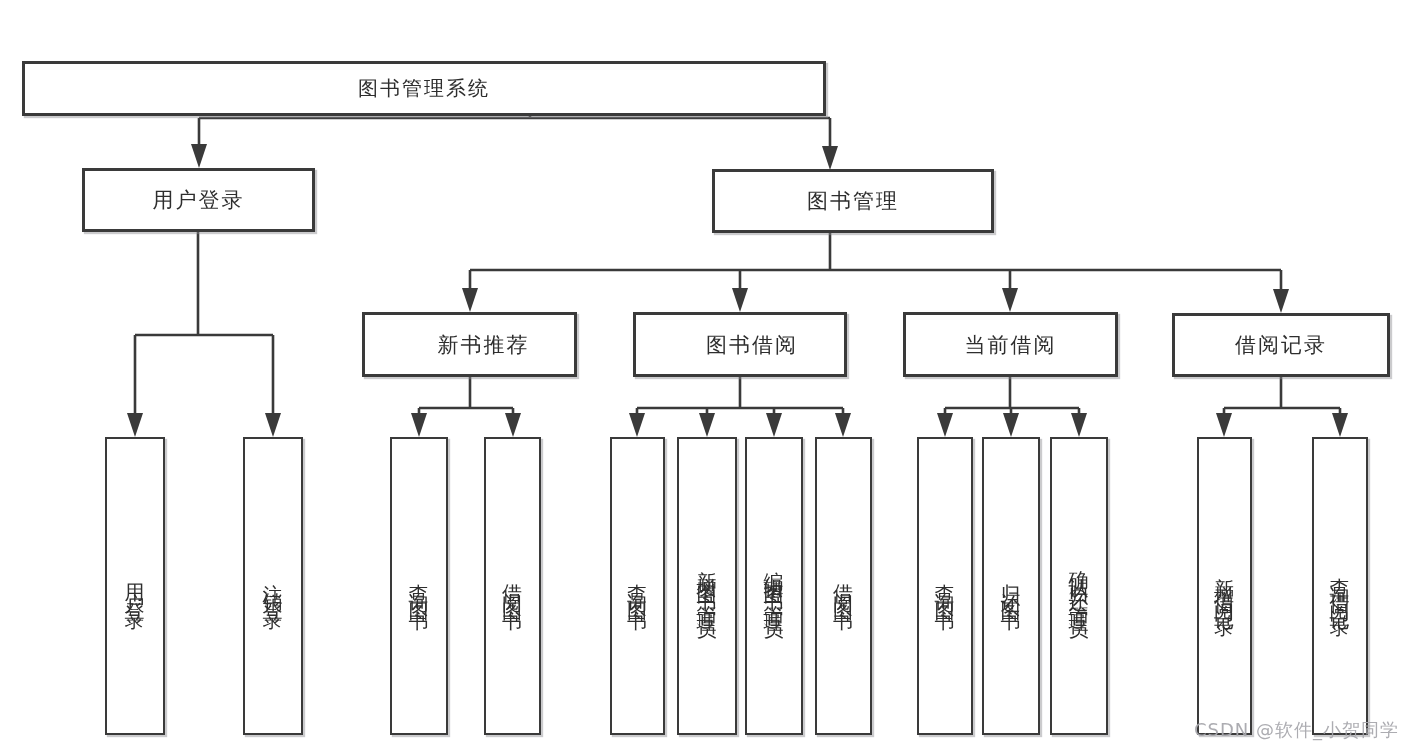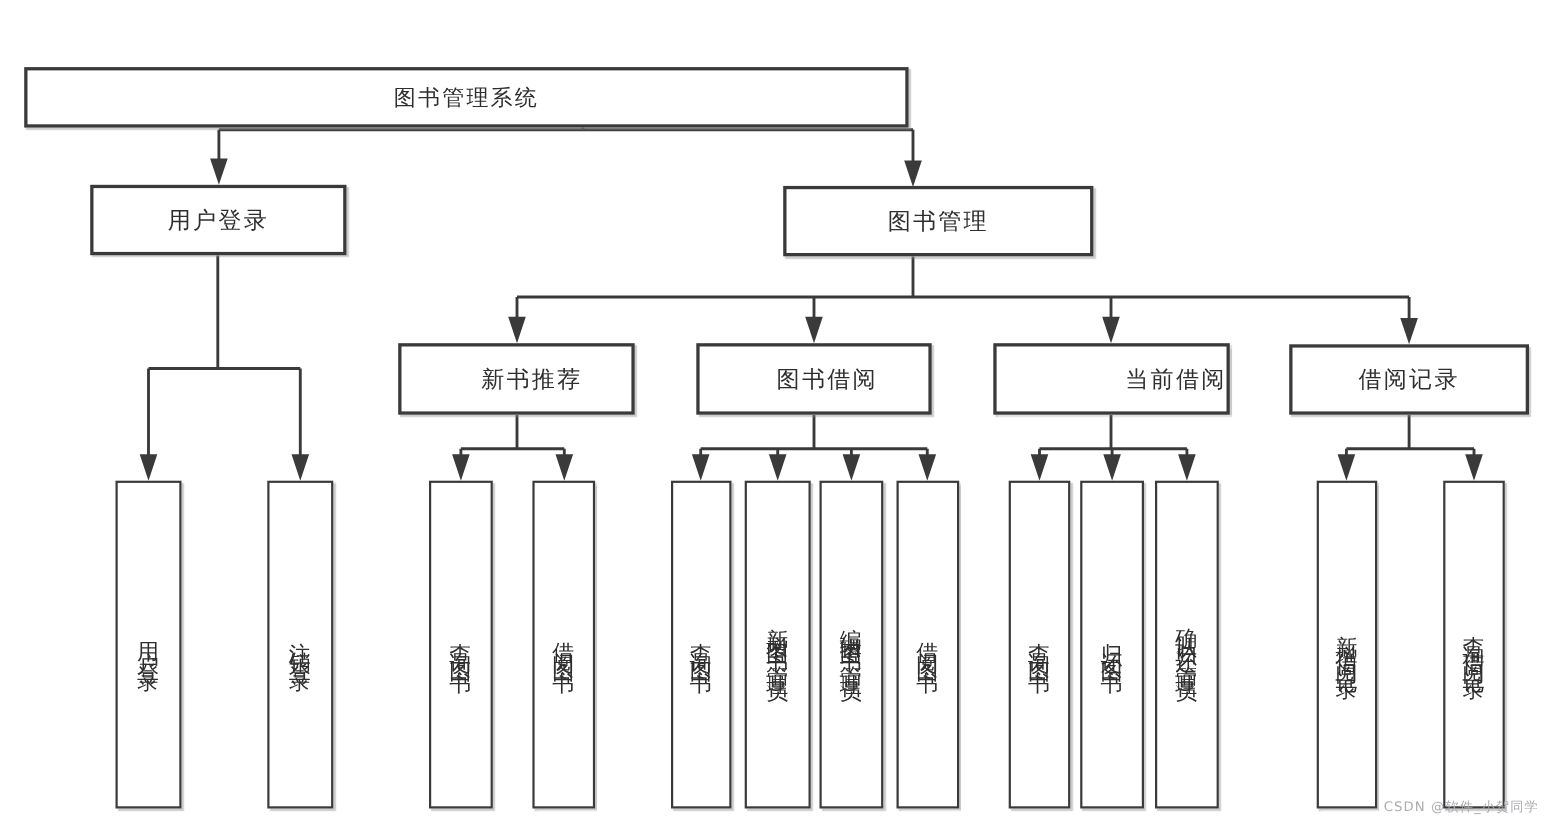--- a/index.html
+++ b/index.html
@@ -7,21 +7,21 @@
   .canvas{position:relative;width:1405px;height:747px;background:#ffffff;overflow:hidden;}
   .connectors{position:absolute;left:0;top:0;width:1405px;height:747px;}
   .node{position:absolute;box-sizing:border-box;background:#ffffff;border:3px solid #3a3a3a;
         display:flex;align-items:center;justify-content:center;
         box-shadow:2px 2px 1px rgba(140,140,145,0.45);}
   .hnode{font-size:21px;letter-spacing:2px;white-space:nowrap;}
   .root{font-size:20px;}
   .leaf{border-width:2.5px;}
   .vtext{writing-mode:vertical-rl;text-orientation:mixed;font-size:20px;
          letter-spacing:9px;line-height:1;white-space:nowrap;}
-  .watermark{position:absolute;right:6px;bottom:5px;font-size:12px;
+  .watermark{position:absolute;right:6px;bottom:5px;font-size:18px;
              color:rgba(168,168,173,0.95);letter-spacing:1px;white-space:nowrap;}
 </style>
 </head>
 <body>
 
 <div class="canvas">
 
   <svg class="connectors" viewBox="0 0 1405 747" xmlns="http://www.w3.org/2000/svg">
     <g stroke="#3a3a3a" stroke-width="2.6" fill="none">
       <path d="M530 68 V118 M199 118 H830 M199 118 V160 M830 118 V162
@@ -65,21 +65,21 @@
   <div class="node hnode" style="left:712px;top:169px;width:282px;height:64px;">
     <span>图书管理</span>
   </div>
 
   <div class="node hnode" style="left:362px;top:312px;width:215px;height:65px;padding-left:28px;">
     <span>新书推荐</span>
   </div>
   <div class="node hnode" style="left:633px;top:312px;width:214px;height:65px;padding-left:24px;">
     <span>图书借阅</span>
   </div>
-  <div class="node hnode" style="left:903px;top:312px;width:215px;height:65px;justify-content:flex-end;">
+  <div class="node hnode" style="left:903px;top:312px;width:215px;height:65px;">
     <span>当前借阅</span>
   </div>
   <div class="node hnode" style="left:1172px;top:313px;width:218px;height:64px;">
     <span>借阅记录</span>
   </div>
 
   <div class="node leaf" style="left:105px;top:437px;width:60px;height:298px;">
     <span class="vtext">用户登录</span>
   </div>
   <div class="node leaf" style="left:243px;top:437px;width:60px;height:298px;">

